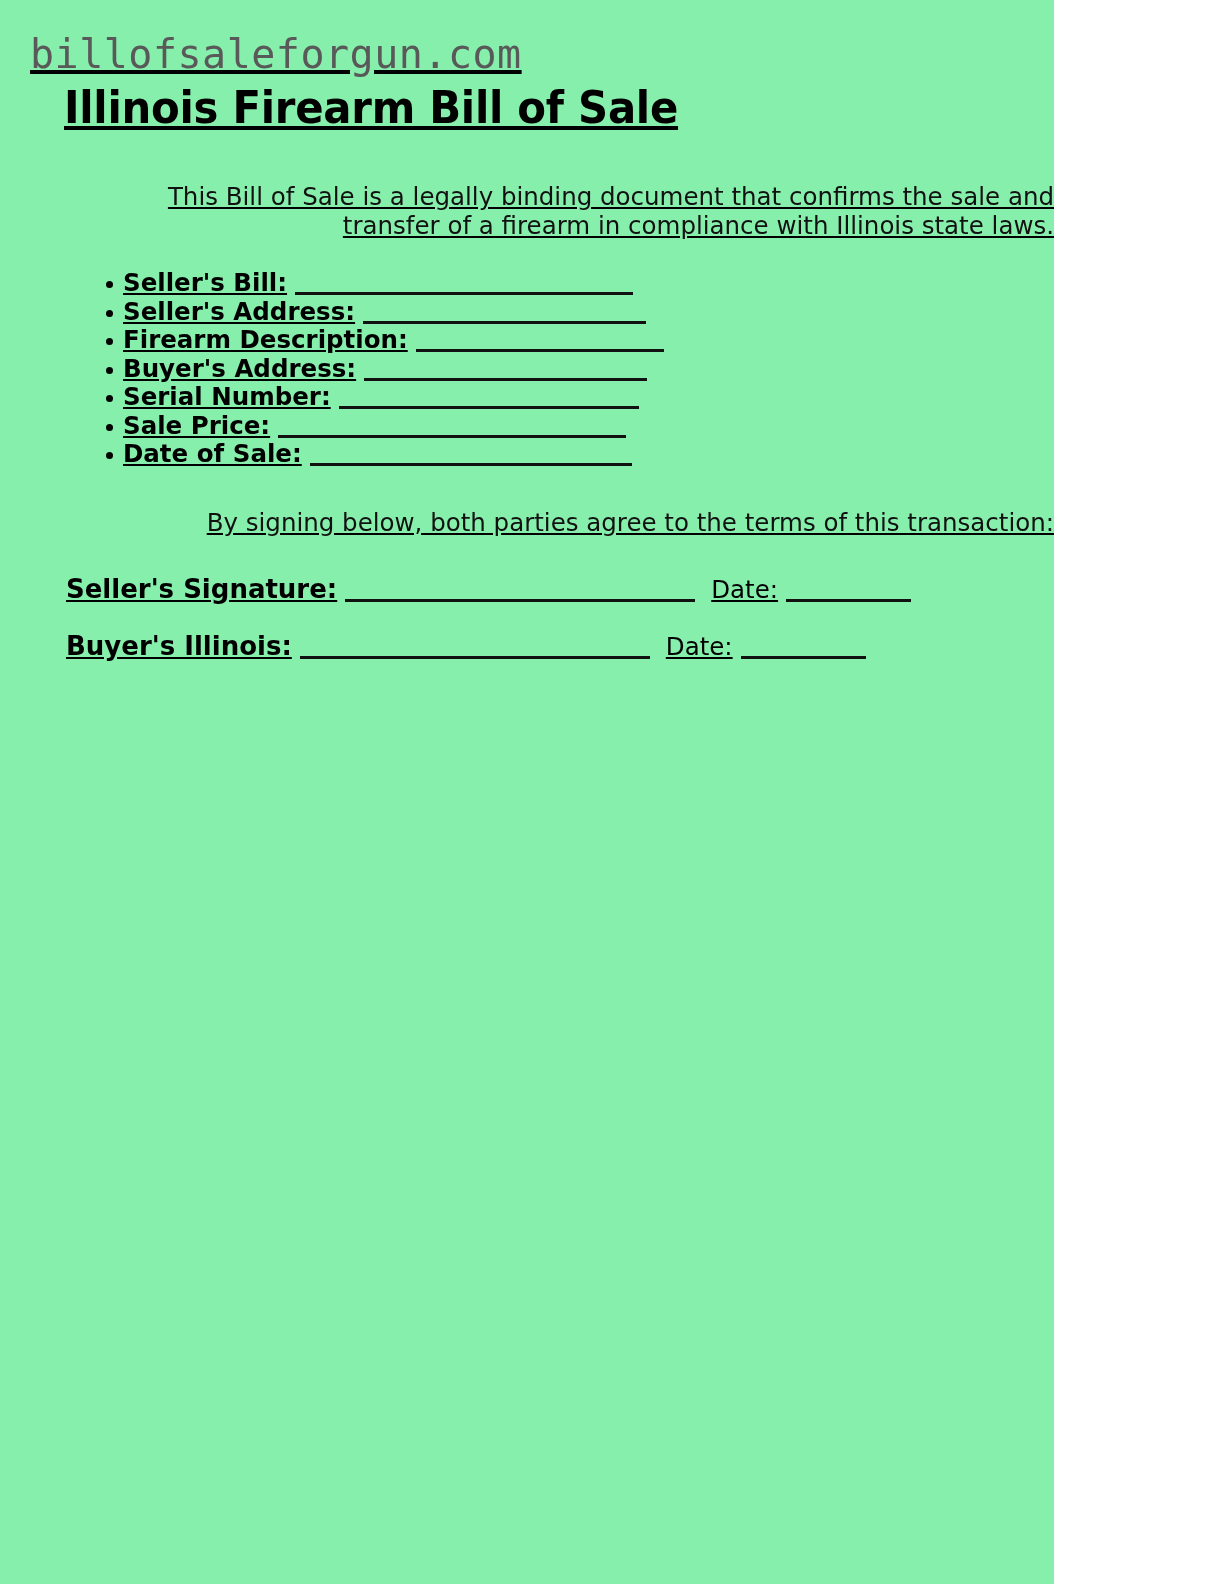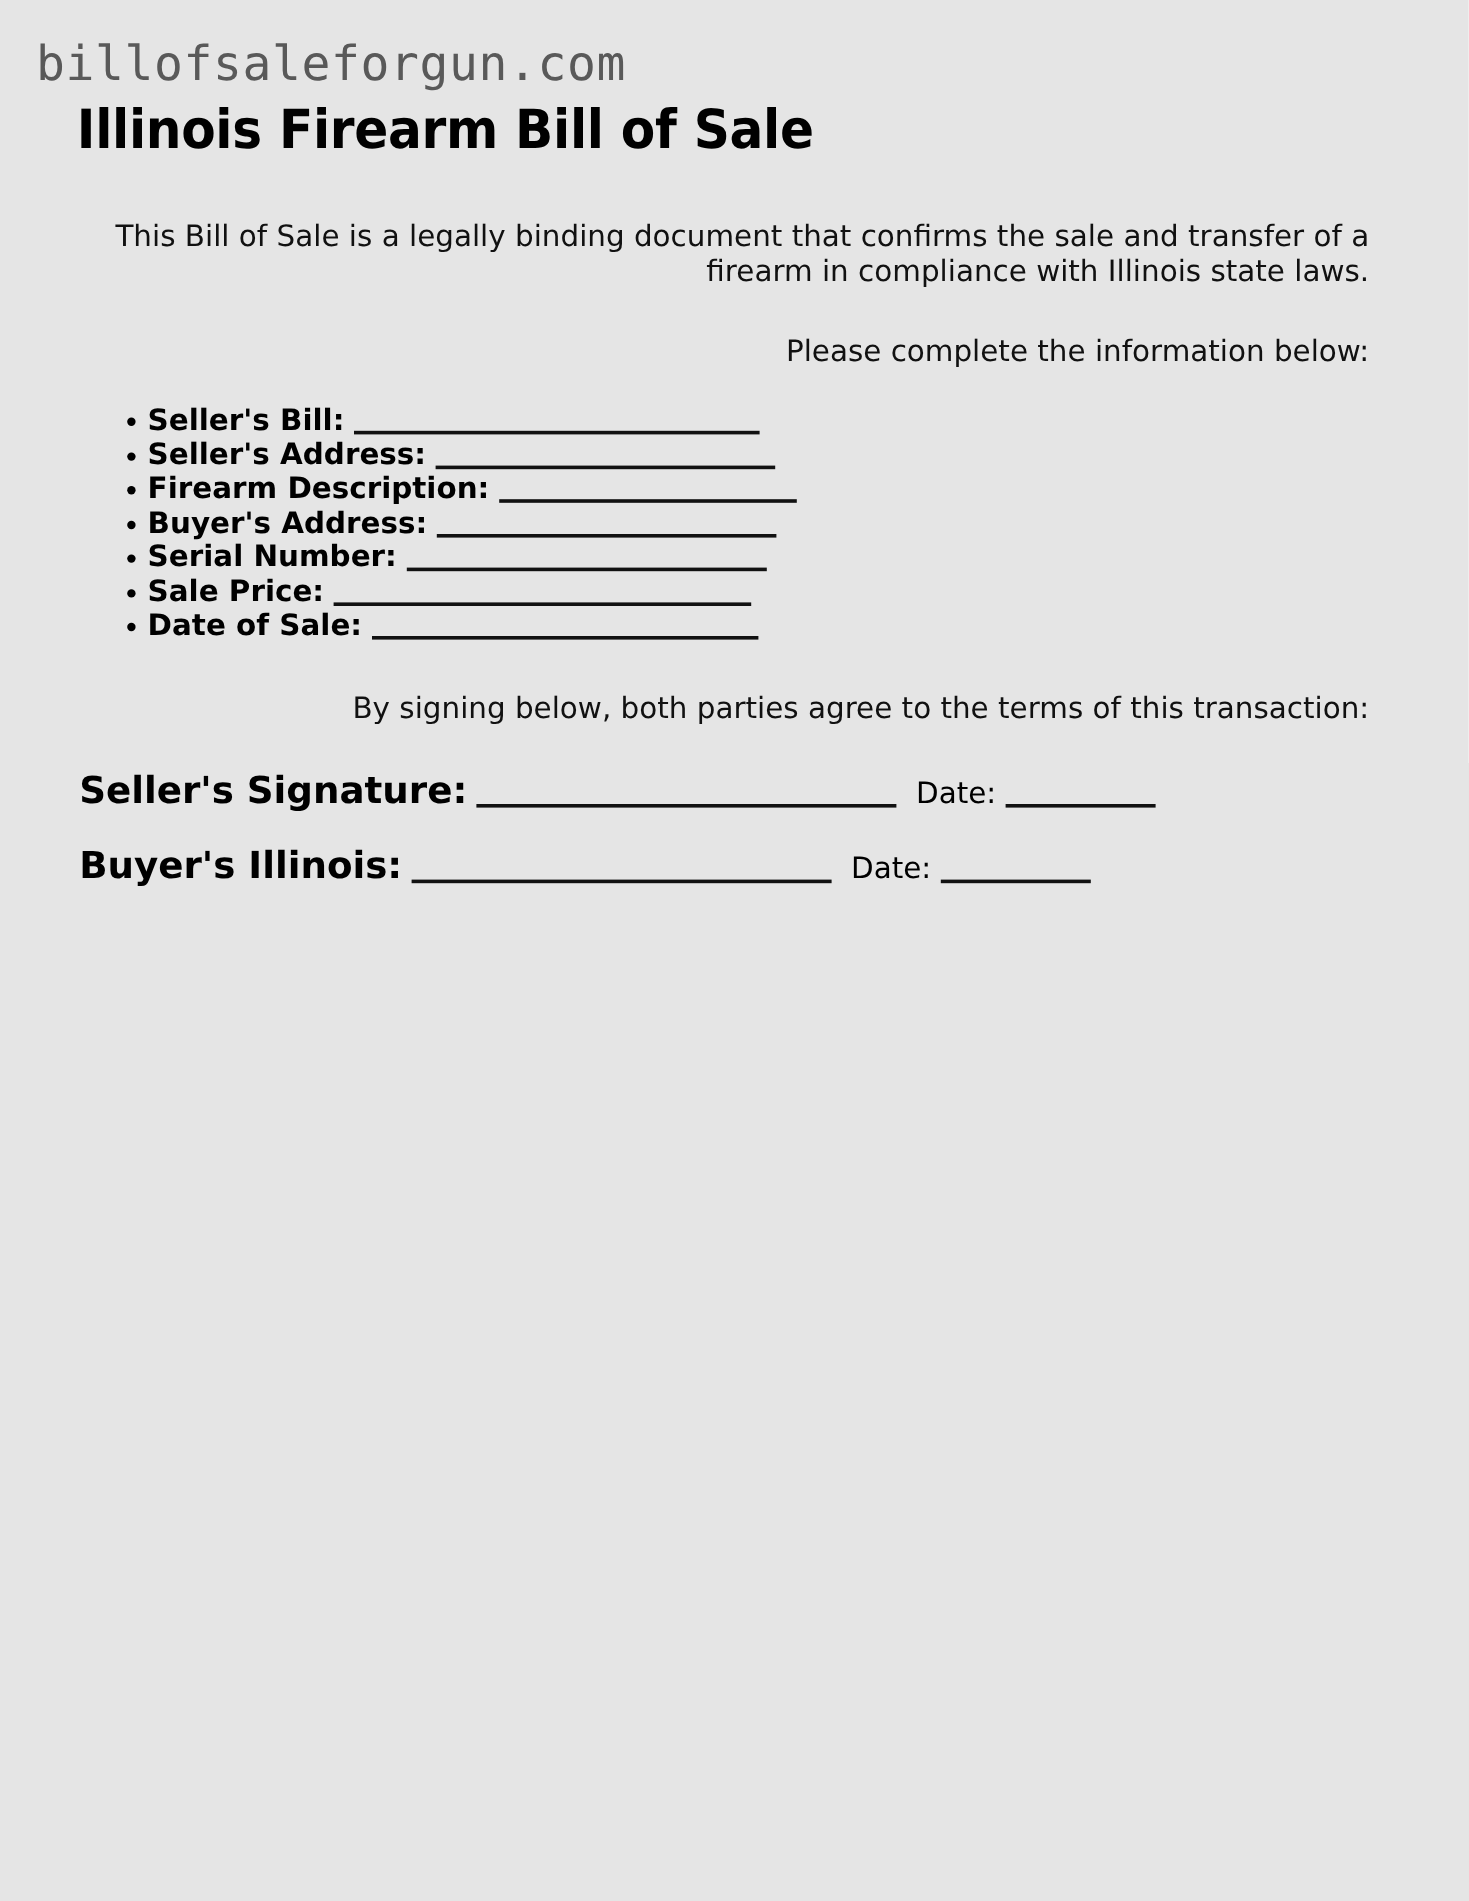--- a/index.html
+++ b/index.html
@@ -11,26 +11,27 @@
   body {
     width: 1224px;
     height: 1584px;
     font-family: "DejaVu Sans", sans-serif;
     color: #000000;
     -webkit-font-smoothing: antialiased;
   }
 
   .page {
     position: relative;
-    width: 1224px;
+    width: 1054px;
     height: 1584px;
-    background: #e5e5e5;
+    background: #86efac;
     box-sizing: border-box;
     padding: 0;
     overflow: hidden;
+    text-decoration: underline;
   }
 
   .header {
     padding: 34px 0 0 30px;
   }
 
   .site-domain {
     font-family: "DejaVu Sans Mono", monospace;
     font-size: 40px;
     letter-spacing: 0.5px;
@@ -128,21 +129,21 @@
     line-height: 1.2;
     white-space: nowrap;
   }
 
   .sig-block + .sig-block {
     margin-top: 26px;
   }
 
   .sig-label {
     font-weight: bold;
-    font-size: 31px;
+    font-size: 26px;
   }
 
   .date-label {
     font-weight: normal;
     font-size: 24.5px;
     margin-left: 16px;
     text-align: right;
   }
 
   .rule-sig {
@@ -160,21 +161,20 @@
 
   <div class="header">
     <div class="site-domain">billofsaleforgun.com</div>
     <h1 class="doc-title">Illinois Firearm Bill of Sale</h1>
   </div>
 
   <div class="body-area">
 
     <p class="para intro">This Bill of Sale is a legally binding document that confirms the sale and transfer of a firearm in compliance with Illinois state laws.</p>
 
-    <p class="para complete">Please complete the information below:</p>
 
     <ul class="fields">
       <li>
         <span class="field-label">Seller's Bill:</span><span class="rule" style="width: 338px;"></span>
       </li>
       <li>
         <span class="field-label">Seller's Address:</span><span class="rule" style="width: 283px;"></span>
       </li>
       <li>
         <span class="field-label">Firearm Description:</span><span class="rule" style="width: 248px;"></span>

